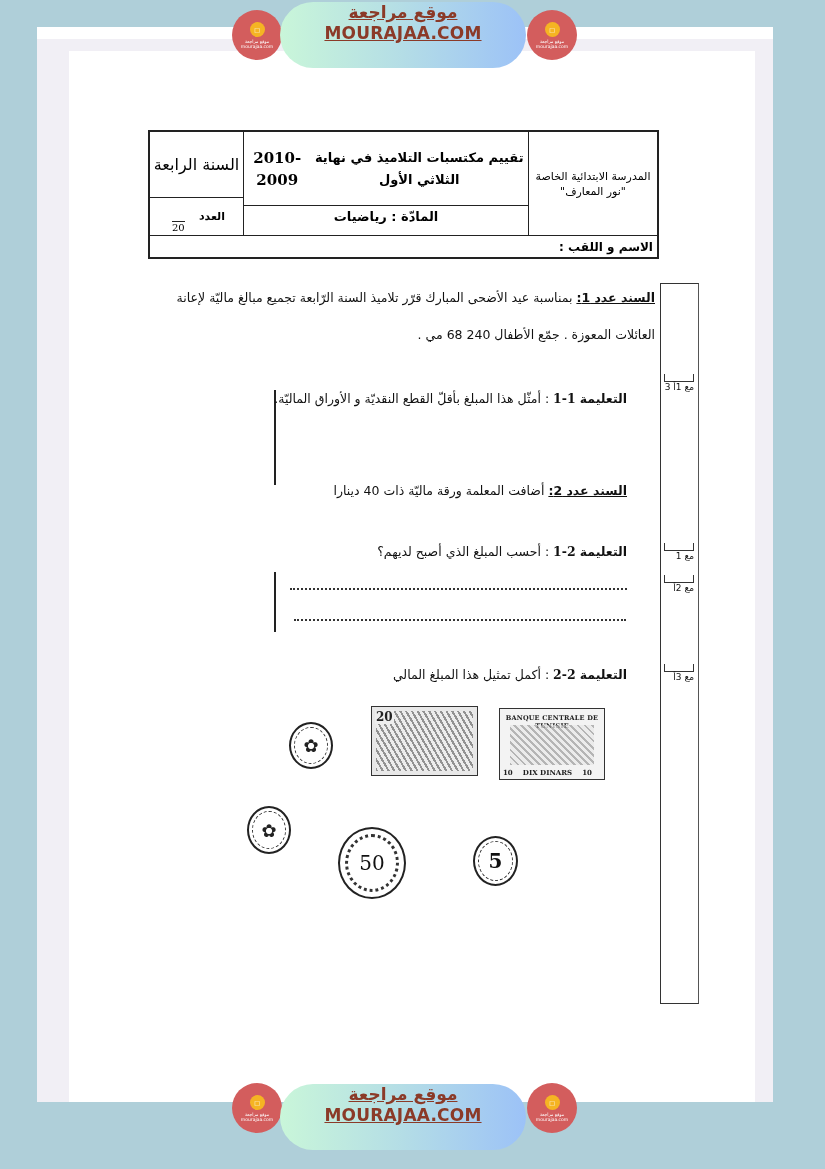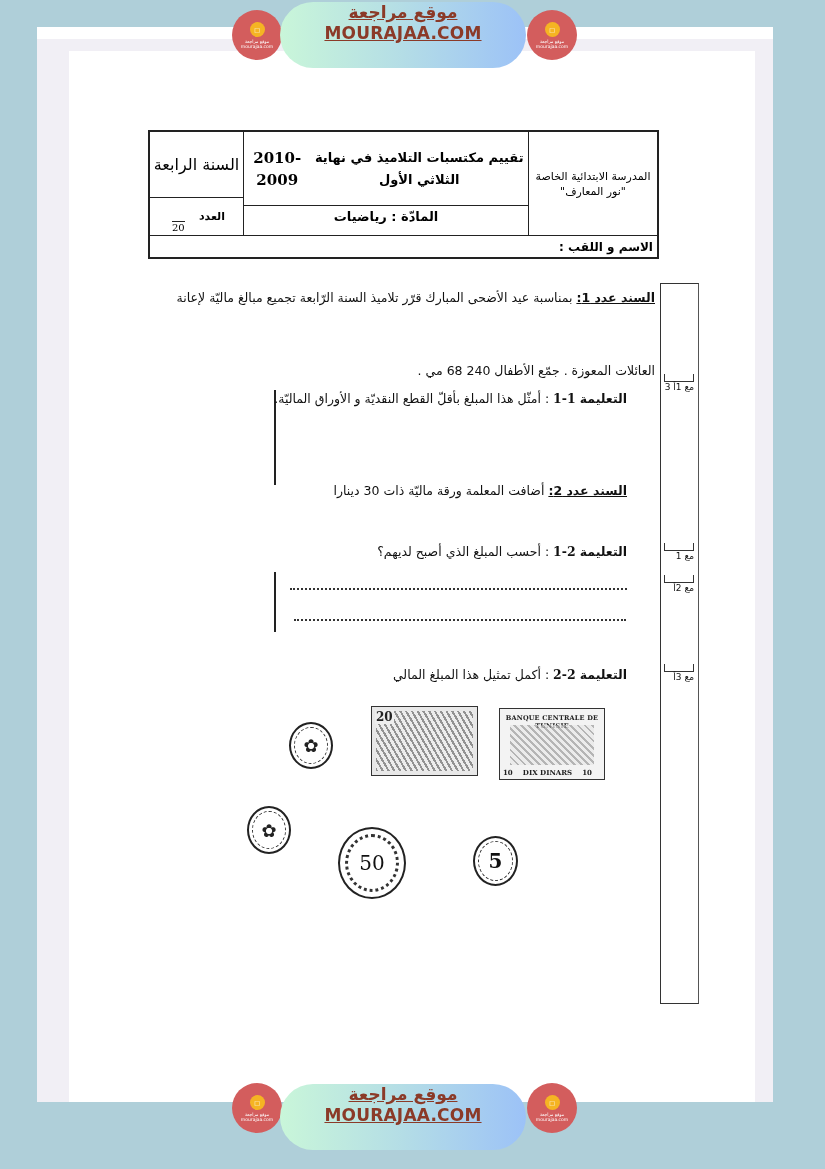--- a/index.html
+++ b/index.html
@@ -117,32 +117,32 @@
     <span style="font-weight:bold;">العدد</span>
     <span class="score-denom">20</span>
   </div>
   <div class="ht-cell ht-name">الاسم و اللقب :</div>
 </div>
 
 <div class="p" style="right:170px; top:289px;">
   <b class="label">السند عدد 1:</b>
   <span>بمناسبة عيد الأضحى المبارك قرّر تلاميذ السنة الرّابعة تجميع مبالغ ماليّة لإعانة</span>
 </div>
-<div class="p" style="right:170px; top:326px;margin-top:36px;">العائلات المعوزة . جمّع الأطفال 240 68 مي .</div>
+<div class="p" style="right:170px; top:326px;">العائلات المعوزة . جمّع الأطفال 240 68 مي .</div>
 
 <div class="vline" style="left:274px; top:390px; height:95px;"></div>
 <div class="p" style="right:198px; top:390px;">
   <b>التعليمة</b>
   <b class="num">1-1</b>
   <span>: أمثّل هذا المبلغ بأقلّ القطع النقديّة و الأوراق الماليّة.</span>
 </div>
 
 <div class="p" style="right:198px; top:482px;">
   <b class="label">السند عدد 2:</b>
-  <span>أضافت المعلمة ورقة ماليّة ذات 30 دينارا</span>
+  <span>أضافت المعلمة ورقة ماليّة ذات 40 دينارا</span>
 </div>
 
 <div class="p" style="right:198px; top:543px;">
   <b>التعليمة</b>
   <b class="num">2-1</b>
   <span>: أحسب المبلغ الذي أصبح لديهم؟</span>
 </div>
 <div class="vline" style="left:274px; top:572px; height:60px;"></div>
 <div class="dotline" style="left:290px; top:588px; width:337px;"></div>
 <div class="dotline" style="left:294px; top:619px; width:332px;"></div>

